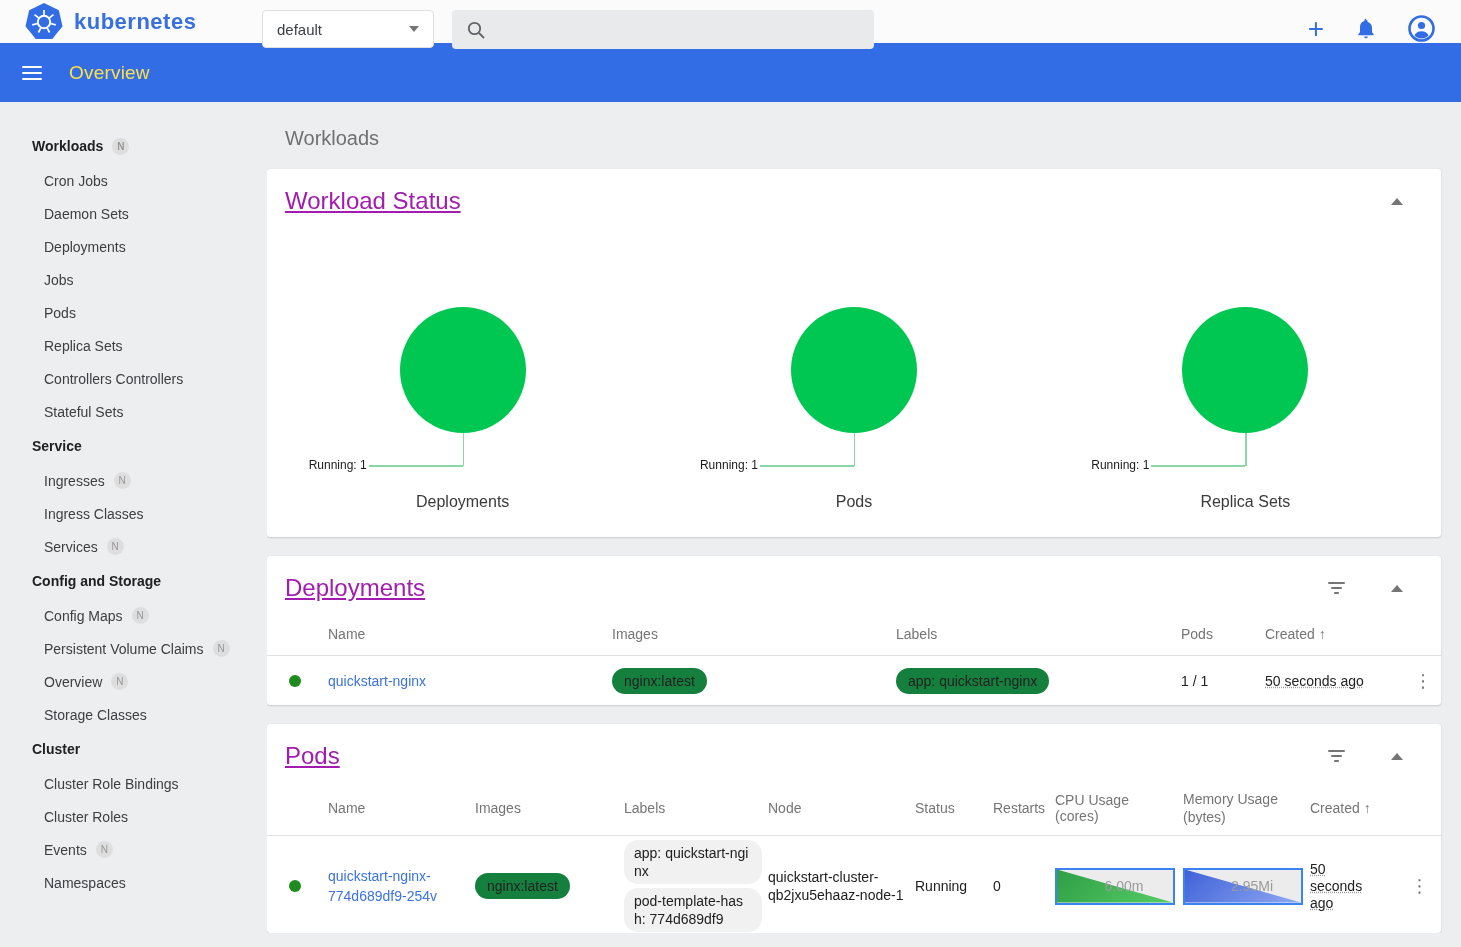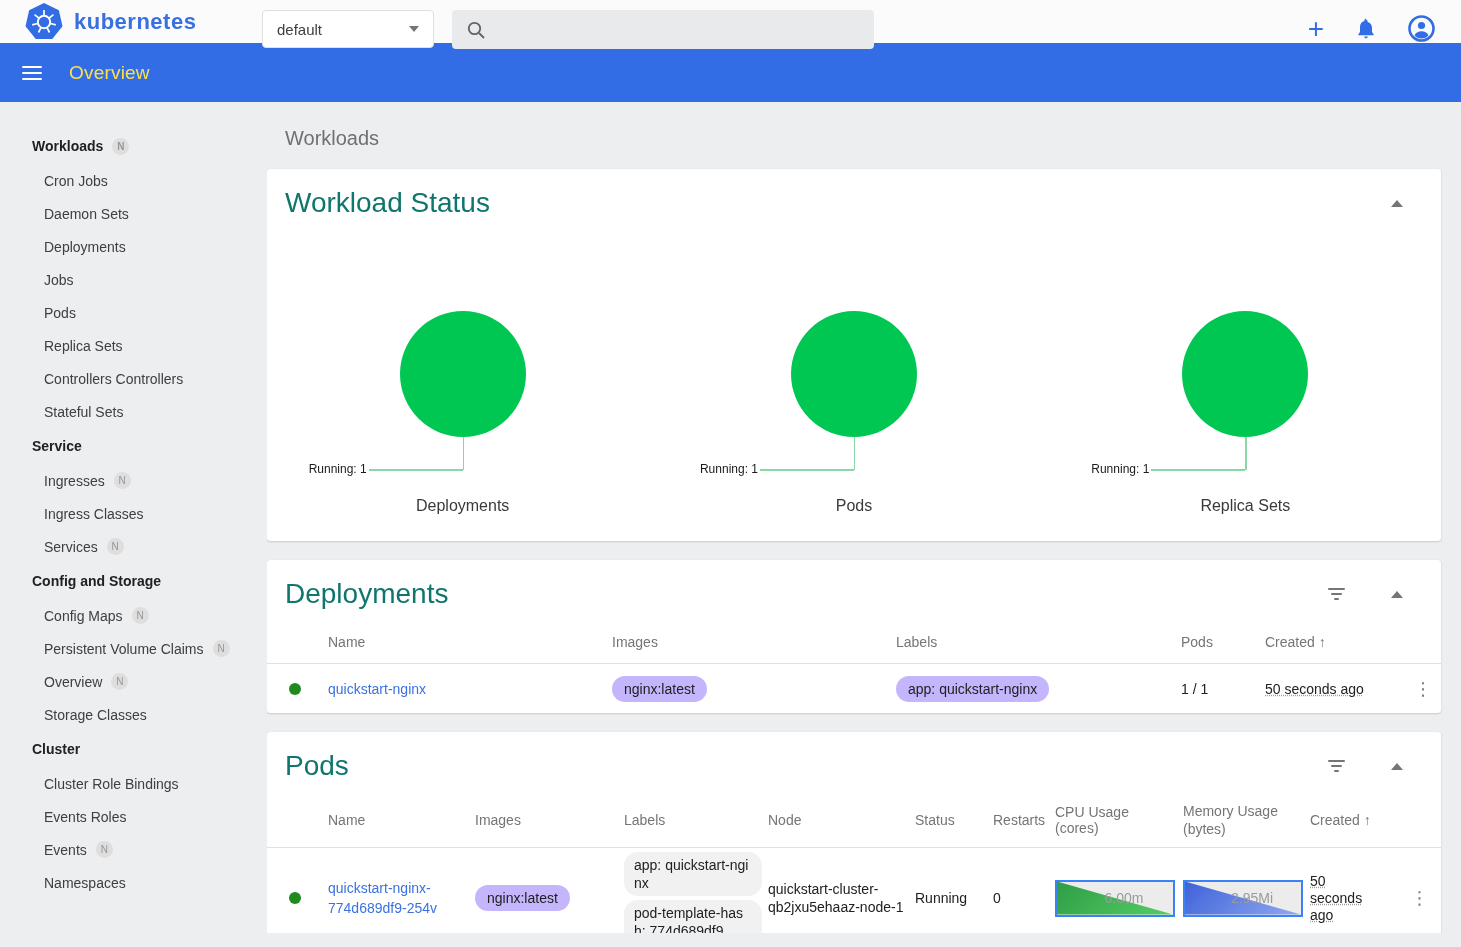--- a/index.html
+++ b/index.html
@@ -39,21 +39,21 @@
     height:33px; cursor:pointer; }
   .badge { width:17px; height:17px; border-radius:50%; background:#dededf; color:#979797; font-size:10px;
     display:inline-flex; align-items:center; justify-content:center; margin-left:9px; flex:none; }
   .main { flex:1; padding-right:20px; overflow:hidden; }
   .page-title { font-size:20px; color:#6e7072; margin:25px 0 0 18px; }
 
   
   .card { background:#fff; border-radius:3px; box-shadow:0 1px 2px rgba(0,0,0,.14), 0 0 1px rgba(0,0,0,.12);
     margin-top:19px; }
   .card-head { display:flex; align-items:center; padding:18px 38px 10px 18px; }
-  .card-title { font-size:28px; color:#0f766e; }
+  .card-title { font-size:24px; color:#a21caf;text-decoration:underline; }
   .card-icons { margin-left:auto; display:flex; align-items:center; gap:46px; }
   .filter-icon { display:flex; flex-direction:column; align-items:center; gap:3px; cursor:pointer; }
   .filter-icon div { height:2px; background:#757575; border-radius:1px; }
   .collapse-icon { width:0; height:0; border-left:6px solid transparent; border-right:6px solid transparent;
     border-bottom:7px solid #757575; cursor:pointer; }
 
   
   .charts-row { display:flex; height:312px; }
   .chart-col { position:relative; flex:1; }
   .pie { position:absolute; left:50%; top:82px; margin-left:-63px; width:126px; height:126px; border-radius:50%; }
@@ -68,21 +68,21 @@
   .dep-grid { grid-template-columns:61px 284px 284px 285px 84px 140px 1fr; }
   .pod-grid { grid-template-columns:61px 147px 149px 144px 147px 78px 62px 128px 127px 88px 1fr; }
   .th { font-size:14px; color:#757575; padding-right:8px; }
   .hdr-row { height:44px; border-bottom:1px solid #e0e0e0; }
   .dep-row { height:49px; font-size:14px; }
   .pod-row { height:97px; font-size:14px; }
   .td { }
   .dot { width:12px; height:12px; border-radius:50%; margin-left:22px; }
   .link { color:#3b72e0; cursor:pointer; }
   .name-clip { max-height:40px; line-height:20px; overflow:hidden; }
-  .chip { display:inline-block; background:#c4b5fd; border-radius:15px; padding:5px 12px; color:#212121;
+  .chip { display:inline-block; background:#15803d; border-radius:15px; padding:5px 12px; color:#212121;
     font-size:14px; }
   .chip-block { display:block; width:138px; border-radius:14px; padding:4px 10px; line-height:18px;
     word-break:break-all; background:#f1f1f1; margin:4px 0; }
   .wrap2 { line-height:18px; }
   .dotted { text-decoration:underline; text-decoration-style:dotted; text-decoration-color:#9e9e9e; }
   .kebab { color:#757575; font-size:18px; letter-spacing:0; cursor:pointer; text-align:center; line-height:1; }
   .sort-arrow { color:#757575; margin-left:4px; }
   .spark { position:relative; width:120px; height:37px; background:#ececec; border:2px solid #3b82f6; overflow:hidden; }
   .spark .fill { position:absolute; inset:0; clip-path:polygon(0 0,100% 100%,0 100%); }
   .spark .val { position:absolute; inset:0; display:flex; align-items:center; justify-content:center;
@@ -216,21 +216,21 @@
         <span>Storage Classes</span>
       </div>
 
     <div class="nav-header">
       <span>Cluster</span>
     </div>
     <div class="nav-item">
         <span>Cluster Role Bindings</span>
       </div>
     <div class="nav-item">
-        <span>Events Roles</span>
+        <span>Cluster Roles</span>
       </div>
     <div class="nav-item">
       <span>Events</span>
       <span class="badge">N</span>
     </div>
     <div class="nav-item">
         <span>Namespaces</span>
       </div>
   </div>
 

